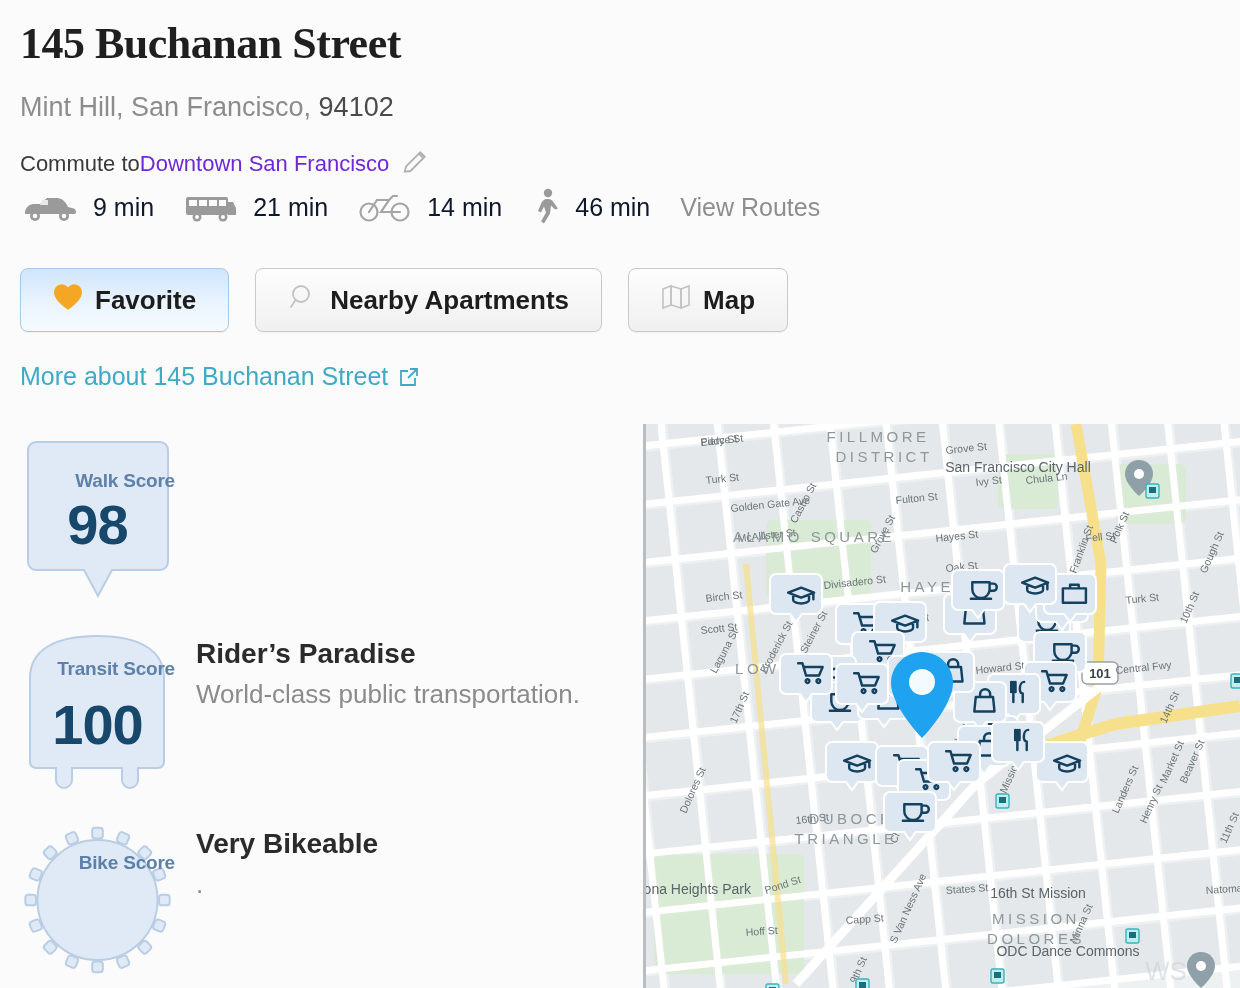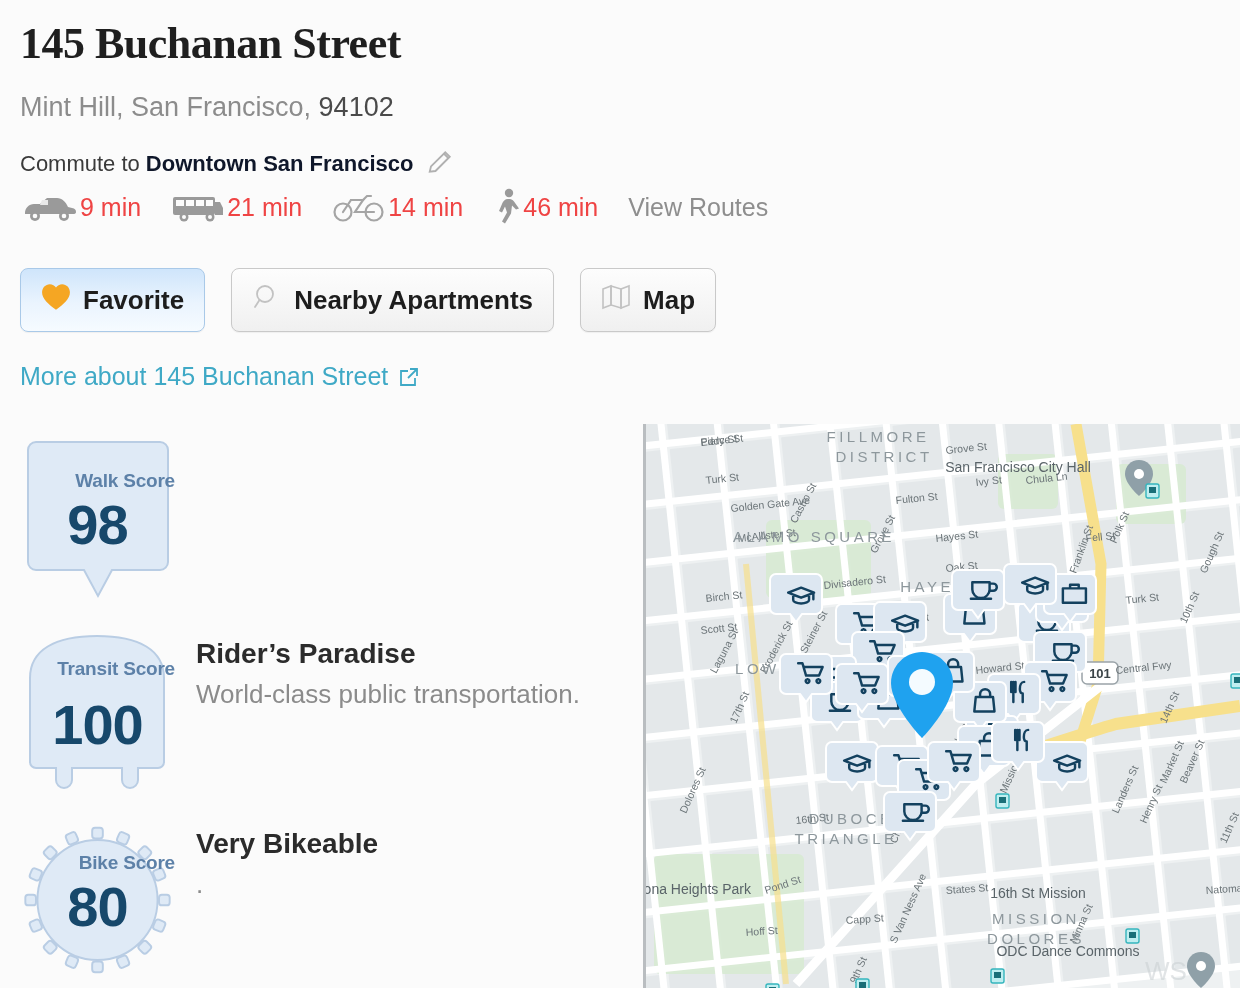--- a/index.html
+++ b/index.html
@@ -27,37 +27,37 @@
     position: absolute; left: 20px; top: 92px;
     font-size: 27px; color: #8c8c8c; white-space: nowrap;
   }
   .addr-sub .zip { color: #4a4a4a; }
 
   .commute-line {
     position: absolute; left: 20px; top: 146px;
     font-size: 22px; color: #3a3a3a; white-space: nowrap;
     display: flex; align-items: center; gap: 0;
   }
-  .commute-line b { font-weight: bold; color: #0f172a; margin-left: 6px; }
+  .commute-line b { font-weight: normal; color: #6d28d9; }
   .pencil-ico { margin-left: 12px; display: inline-block; }
 
   .commute-times {
     position: absolute; left: 20px; top: 188px;
     display: flex; align-items: center; white-space: nowrap;
   }
   .ct-item { display: flex; align-items: center; margin-right: 30px; }
   .ct-item .ico { display: flex; align-items: center; justify-content: center; }
-  .ct-item .tval { font-size: 25px; color: #ef4444; margin-left: 2px; }
+  .ct-item .tval { font-size: 25px; color: #0f172a; margin-left: 15px; }
   .view-routes { font-size: 25px; color: #8e8e8e; cursor: pointer; }
 
   
   .btn-row { position: absolute; left: 20px; top: 268px; display: flex; }
   .btn {
     height: 64px; display: flex; align-items: center;
-    border-radius: 8px; cursor: pointer; padding: 0 20px;
+    border-radius: 8px; cursor: pointer; padding: 0 32px;
     font-size: 26px; font-weight: bold; color: #1d1d1d;
     border: 1px solid #c9c9c9;
     background: linear-gradient(to bottom, #fdfdfd 0%, #f0f0f0 100%);
     box-shadow: 0 1px 1px rgba(0,0,0,0.05);
     margin-right: 26px;
   }
   .btn .blabel { margin-left: 12px; }
   .btn.fav {
     border: 1px solid #a9c9e8;
     background: linear-gradient(to bottom, #cfe5fb 0%, #eaf4fe 55%, #f6fbff 100%);
@@ -268,21 +268,20 @@
               <rect x="25.7" y="25.7" width="11" height="11" rx="3" transform="rotate(225.0 31.2 31.2)"></rect>
               <rect x="48.1" y="10.8" width="11" height="11" rx="3" transform="rotate(247.5 53.6 16.3)"></rect>
               <rect x="74.5" y="5.5" width="11" height="11" rx="3" transform="rotate(270.0 80.0 11.0)"></rect>
               <rect x="100.9" y="10.8" width="11" height="11" rx="3" transform="rotate(292.5 106.4 16.3)"></rect>
               <rect x="123.3" y="25.7" width="11" height="11" rx="3" transform="rotate(315.0 128.8 31.2)"></rect>
               <rect x="138.2" y="48.1" width="11" height="11" rx="3" transform="rotate(337.5 143.7 53.6)"></rect>
             </g>
           <circle cx="80" cy="80" r="62" fill="#dfeaf6" stroke="#b9cde4" stroke-width="2"></circle>
         </svg>
         <div class="badge-label" style="top:32px">Bike Score</div>
-        <div class="badge-value" style="top:54px">80</div>
       </div>
       <div class="score-text">
         <div class="score-head">Very Bikeable</div>
         <div class="score-desc">.</div>
       </div>
     </div>
   </div>
 
   <div class="map-wrap">
     <svg class="map-svg" width="594" height="564" viewBox="0 0 594 564" id="map-svg">

